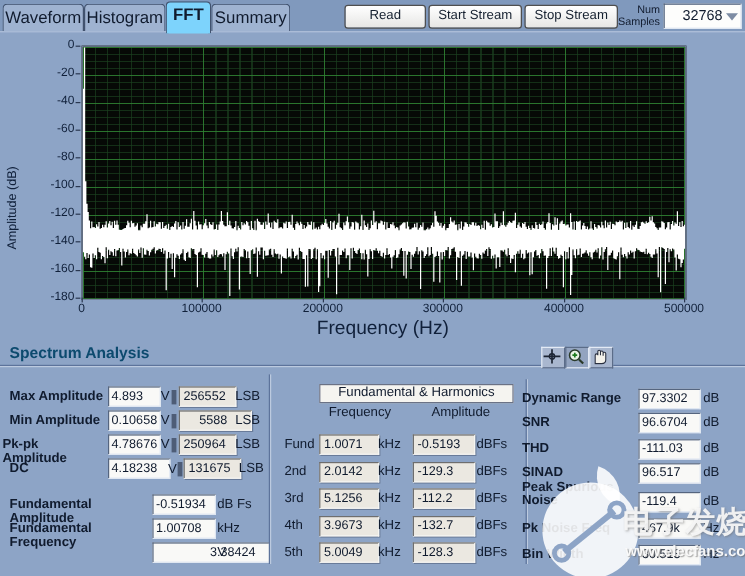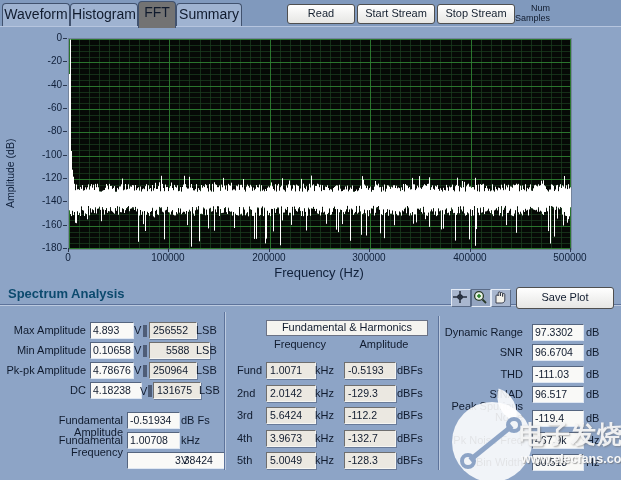--- a/index.html
+++ b/index.html
@@ -3,21 +3,21 @@
 <meta charset="utf-8">
 <style>
   html,body{margin:0;padding:0;}
   body{font-family:"Liberation Sans", sans-serif; background:#6f87ab;}
   #app{position:relative;width:621px;height:480px;background:#8da4c6;overflow:hidden;
        font-family:"Liberation Sans", sans-serif;color:#101b2e;}
   
   .tabbar{position:absolute;top:0;left:0;width:621px;height:26px;background:#8099bd;border-bottom:1px solid #b6c5de;}
   .tab{position:absolute;top:3px;height:22px;background:#9fb3d1;border:1px solid #41526e;border-bottom:none;
        border-radius:4px 4px 0 0;font-size:14px;text-align:center;line-height:21px;cursor:default;}
-  .tab.sel{top:1px;height:26px;background:#737373;font-weight:normal;z-index:3;}
+  .tab.sel{top:1px;height:26px;background:#7dd3fc;font-weight:bold;z-index:3;}
   #tab-waveform{left:2px;width:66px;}
   #tab-histogram{left:70px;width:66px;}
   #tab-fft{left:138px;width:36px;}
   #tab-summary{left:176px;width:64px;}
   .btn{position:absolute;top:4px;height:18px;background:linear-gradient(#ffffff,#e6e6e4);
        border:1px solid #4f4f4f;border-radius:3px;font-size:11px;text-align:center;line-height:16px;color:#15202f;}
   #btn-read{left:287px;width:66px;}
   #btn-start{left:357px;width:76px;}
   #btn-stop{left:437px;width:76px;}
   #num-samples-label{position:absolute;left:508px;top:3px;width:42px;font-size:9px;line-height:10px;
@@ -27,27 +27,27 @@
   #num-samples-arrow{position:absolute;right:2px;top:7px;width:0;height:0;border-left:5px solid transparent;
        border-right:5px solid transparent;border-top:6px solid #7d8ca4;}
   
   #ylabel{position:absolute;left:4px;top:88px;height:120px;writing-mode:vertical-rl;transform:rotate(180deg);
        font-size:10.5px;color:#10203a;}
   .ytick{position:absolute;width:34px;left:28px;text-align:right;font-size:10px;color:#10203a;}
   .ytickmark{position:absolute;left:63px;width:4px;height:1px;background:#2a3750;}
   .xtick{position:absolute;top:252px;width:60px;text-align:center;font-size:10px;color:#10203a;}
   .xtickmark{position:absolute;top:248px;width:1px;height:4px;background:#2a3750;}
   #plot-svg{position:absolute;left:68px;top:38px;border:1px solid #74849c;background:#060906;}
-  #xlabel{position:absolute;left:259px;top:265px;width:120px;text-align:center;font-size:13px;color:#10203a;}
+  #xlabel{position:absolute;left:259px;top:265px;width:120px;text-align:center;font-size:16px;color:#10203a;}
   
   #sa-title{position:absolute;left:8px;top:286px;font-size:13px;font-weight:bold;color:#0c4a6e;}
   .hgroove{position:absolute;left:0;width:621px;height:0;border-top:1px solid #5d739b;border-bottom:1px solid #bccadf;}
   .vgroove{position:absolute;width:0;border-left:1px solid #5d739b;border-right:1px solid #bccadf;}
   .lbl{position:absolute;font-size:11px;color:#101b2e;}
-  .r{text-align:right;}
+  .r{font-weight:bold;}
   .valbox{position:absolute;height:15px;background:#f9f9f7;border:1px solid;
        border-color:#55657f #dfe7f2 #dfe7f2 #55657f;font-size:10.5px;line-height:14px;
        padding:0 2px;overflow:hidden;white-space:nowrap;}
   .box3d{position:absolute;height:15px;background:#ebe8e1;border:1px solid;
        border-color:#6e6e6e #f6f6f3 #f6f6f3 #6e6e6e;font-size:10.5px;line-height:14px;
        padding:0 3px;overflow:hidden;white-space:nowrap;box-shadow:1px 1px 0 rgba(40,50,70,.35);}
   .radix{position:absolute;width:4px;height:12px;background:#4e5d77;}
   .unit{position:absolute;font-size:11px;color:#101b2e;}
   
   .tool{position:absolute;top:289px;width:18px;height:16px;background:#a9b7cf;border:1px solid;
@@ -77,20 +77,24 @@
   <div class="tabbar">
     <div class="tab" id="tab-waveform">Waveform</div>
     <div class="tab" id="tab-histogram">Histogram</div>
     <div class="tab sel" id="tab-fft">FFT</div>
     <div class="tab" id="tab-summary">Summary</div>
     <div class="btn" id="btn-read">Read</div>
     <div class="btn" id="btn-start">Start Stream</div>
     <div class="btn" id="btn-stop">Stop Stream</div>
     <div id="num-samples-label">Num
 Samples</div>
+    <div id="num-samples-box">
+      <span>32768</span>
+      <span id="num-samples-arrow"></span>
+    </div>
   </div>
 
   <div id="ylabel">Amplitude (dB)</div>
   <svg id="plot-svg" width="502" height="210" viewBox="0 0 502 210">
       <g shape-rendering="crispEdges">
         <line x1="10.540000000000001" y1="0" x2="10.540000000000001" y2="210" stroke="#1c4020" stroke-width="1" opacity="0.7"></line>
         <line x1="20.580000000000002" y1="0" x2="20.580000000000002" y2="210" stroke="#1c4020" stroke-width="1" opacity="0.7"></line>
         <line x1="30.619999999999997" y1="0" x2="30.619999999999997" y2="210" stroke="#1c4020" stroke-width="1" opacity="0.7"></line>
         <line x1="40.660000000000004" y1="0" x2="40.660000000000004" y2="210" stroke="#1c4020" stroke-width="1" opacity="0.7"></line>
         <line x1="50.7" y1="0" x2="50.7" y2="210" stroke="#1c4020" stroke-width="1" opacity="0.7"></line>
@@ -232,21 +236,20 @@
       <line x1="10.5" y1="9.5" x2="14" y2="13" stroke="#2a3a2a" stroke-width="1.8"></line>
       <line x1="5" y1="6" x2="9" y2="6" stroke="#1c7a1c" stroke-width="1.4"></line>
       <line x1="7" y1="4" x2="7" y2="8" stroke="#1c7a1c" stroke-width="1.4"></line>
     </svg>
   </div>
   <div class="tool" style="left:491px;">
     <svg width="16" height="14" viewBox="0 0 16 14">
       <path d="M4 13 V6 a1.1 1.1 0 0 1 2.2 0 V3 a1.1 1.1 0 0 1 2.2 0 V6 V3.6 a1.1 1.1 0 0 1 2.2 0 V6.5 V4.6 a1.1 1.1 0 0 1 2.2 0 V10 c0 2-1.5 3-3.5 3 Z" fill="#f3f1ea" stroke="#2a3040" stroke-width="0.9"></path>
     </svg>
   </div>
-  <div id="save-plot">Save Plot</div>
 
   <div class="lbl r" style="left:8px;top:324px;width:78px;">Max Amplitude</div>
   <div class="valbox" style="left:90px;top:322px;width:38px;">4.893</div>
   <div class="unit" style="left:134px;top:324px;">V</div>
   <div class="radix" style="left:143px;top:325px;"></div>
   <div class="box3d" style="left:149px;top:322px;width:40px;">256552</div>
   <div class="unit" style="left:196px;top:324px;">LSB</div>
 
   <div class="lbl r" style="left:8px;top:344px;width:78px;">Min Amplitude</div>
   <div class="valbox" style="left:90px;top:342px;width:38px;">0.10658</div>
@@ -293,21 +296,21 @@
   <div class="box3d" style="left:344px;top:362px;width:44px;">-0.5193</div>
   <div class="unit" style="left:397px;top:364px;">dBFs</div>
 
   <div class="lbl" style="left:237px;top:387px;">2nd</div>
   <div class="box3d" style="left:266px;top:385px;width:42px;">2.0142</div>
   <div class="unit" style="left:315px;top:387px;">kHz</div>
   <div class="box3d" style="left:344px;top:385px;width:44px;">-129.3</div>
   <div class="unit" style="left:397px;top:387px;">dBFs</div>
 
   <div class="lbl" style="left:237px;top:409px;">3rd</div>
-  <div class="box3d" style="left:266px;top:407px;width:42px;">5.6424</div>
+  <div class="box3d" style="left:266px;top:407px;width:42px;">5.1256</div>
   <div class="unit" style="left:315px;top:409px;">kHz</div>
   <div class="box3d" style="left:344px;top:407px;width:44px;">-112.2</div>
   <div class="unit" style="left:397px;top:409px;">dBFs</div>
 
   <div class="lbl" style="left:237px;top:432px;">4th</div>
   <div class="box3d" style="left:266px;top:430px;width:42px;">3.9673</div>
   <div class="unit" style="left:315px;top:432px;">kHz</div>
   <div class="box3d" style="left:344px;top:430px;width:44px;">-132.7</div>
   <div class="unit" style="left:397px;top:432px;">dBFs</div>
 

